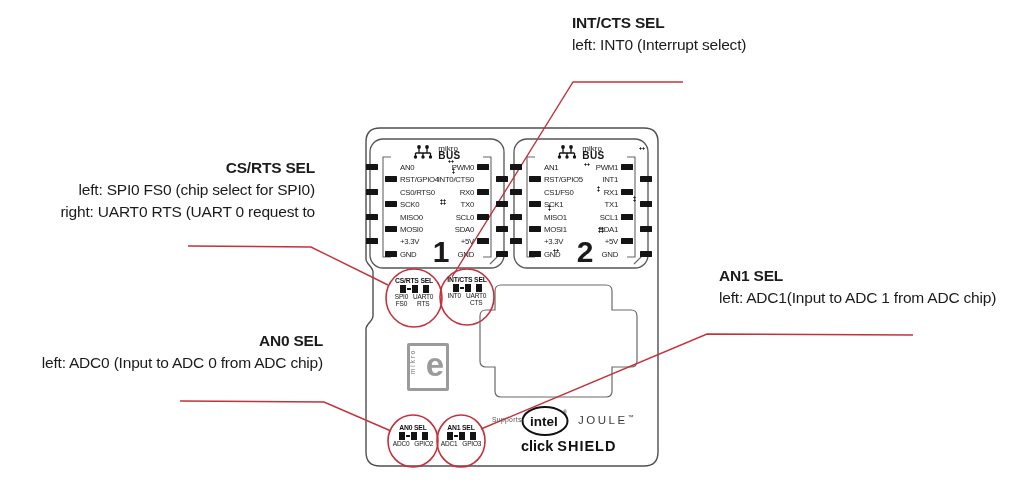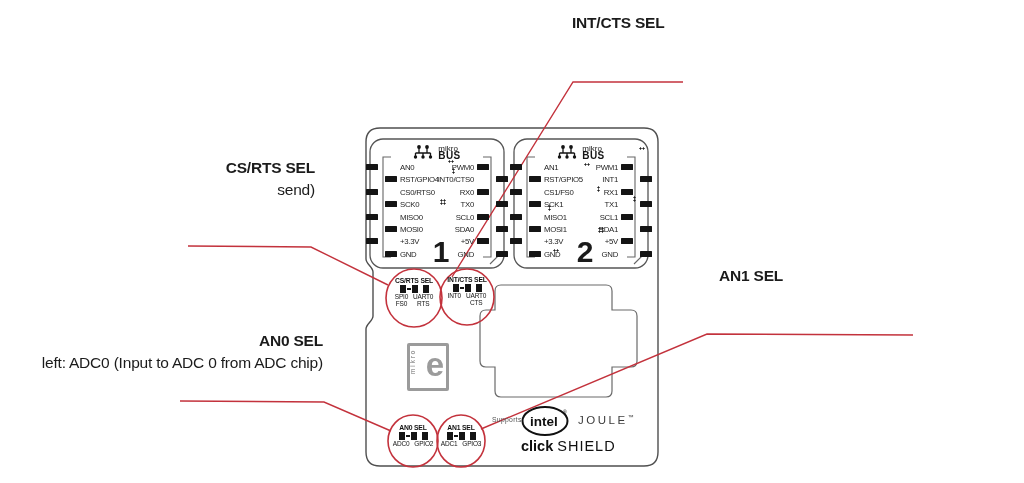--- a/index.html
+++ b/index.html
@@ -51,21 +51,21 @@
                 font-size:6.5px;font-weight:bold;letter-spacing:1.5px;color:#9b9b9b}
   .mikroe .e{position:absolute;right:2px;top:2px;font-size:33px;line-height:34px;font-weight:bold;color:#9b9b9b}
 
   
   .supports{position:absolute;left:492px;top:416px;font-size:6.8px;letter-spacing:0.3px;color:#555}
   .intel-logo{position:absolute;left:520px;top:405px;width:50px;height:32px}
   .joule{position:absolute;left:578px;top:414px;font-size:11.5px;letter-spacing:2.5px;color:#3c3c3c}
   .joule sup{font-size:6px;letter-spacing:0}
   .click-shield{position:absolute;left:521px;top:438px;font-size:14.5px;color:#101010}
   .click-shield .c{font-weight:600}
-  .click-shield .s{font-weight:400;letter-spacing:1px}
+  .click-shield .s{font-weight:700;letter-spacing:1px}
 
   
   .dots{position:absolute;background-image:radial-gradient(circle,#222 0.9px,transparent 1.2px);background-size:3px 3px}
   .dots.h{width:6px;height:3px}
   .dots.v{width:3px;height:6px}
   .dots.q{width:6px;height:6px}
 </style>
 </head>
 <body>
 
@@ -99,34 +99,37 @@
     <g stroke="#c3323c" stroke-width="1.4" fill="none">
       <polyline points="683,82 573,82 452,277"></polyline>
       <polyline points="188,246 311,247 388,285"></polyline>
       <polyline points="180,401 324,402 391,431"></polyline>
       <polyline points="913,335 707,334 481,429"></polyline>
     </g>
   </svg>
 
   <div class="ann ann-int-cts">
     <div class="ann-title">INT/CTS SEL</div>
+    <div class="ann-line">left: INT0 (Interrupt select)</div>
   </div>
 
   <div class="ann ann-cs-rts">
     <div class="ann-title">CS/RTS SEL</div>
-    <div class="ann-line">send)</div>
+    <div class="ann-line">left: SPI0 FS0 (chip select for SPI0)</div>
+    <div class="ann-line">right: UART0 RTS (UART 0 request to</div>
   </div>
 
   <div class="ann ann-an0">
     <div class="ann-title">AN0 SEL</div>
     <div class="ann-line">left: ADC0 (Input to ADC 0 from ADC chip)</div>
   </div>
 
   <div class="ann ann-an1">
     <div class="ann-title">AN1 SEL</div>
+    <div class="ann-line">left: ADC1(Input to ADC 1 from ADC chip)</div>
   </div>
 
   <div class="socket s1">
     <div class="bus-logo">
       <svg width="22" height="16" viewBox="0 0 22 16">
         <g fill="#141414" stroke="#141414" stroke-width="1.3">
           <circle cx="6" cy="3" r="1.9" stroke="none"></circle>
             <circle cx="14" cy="3" r="1.9" stroke="none"></circle>
           <path d="M6,4 V9 M14,4 V9 M2.5,9 H17.5 M2.5,9 V12 M10,9 V12 M17.5,9 V12" fill="none"></path>
           <circle cx="2.5" cy="13" r="1.7" stroke="none"></circle>

